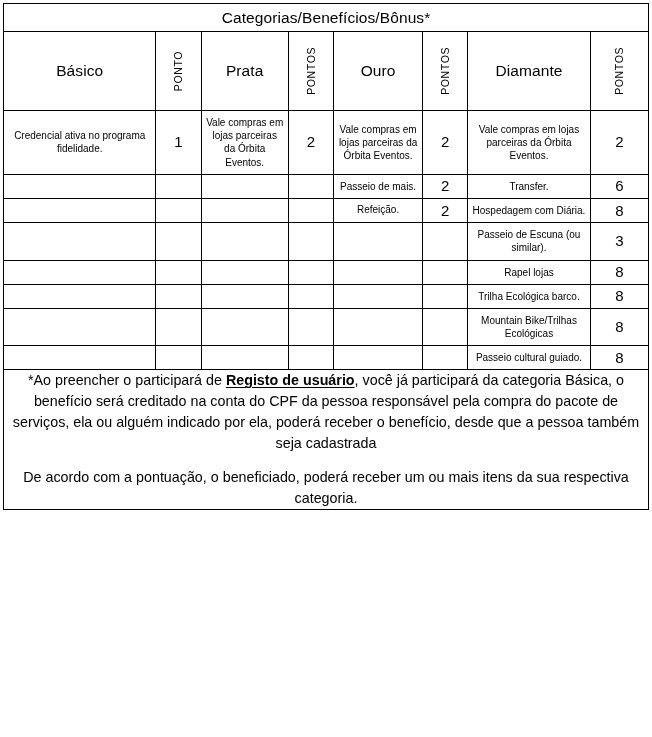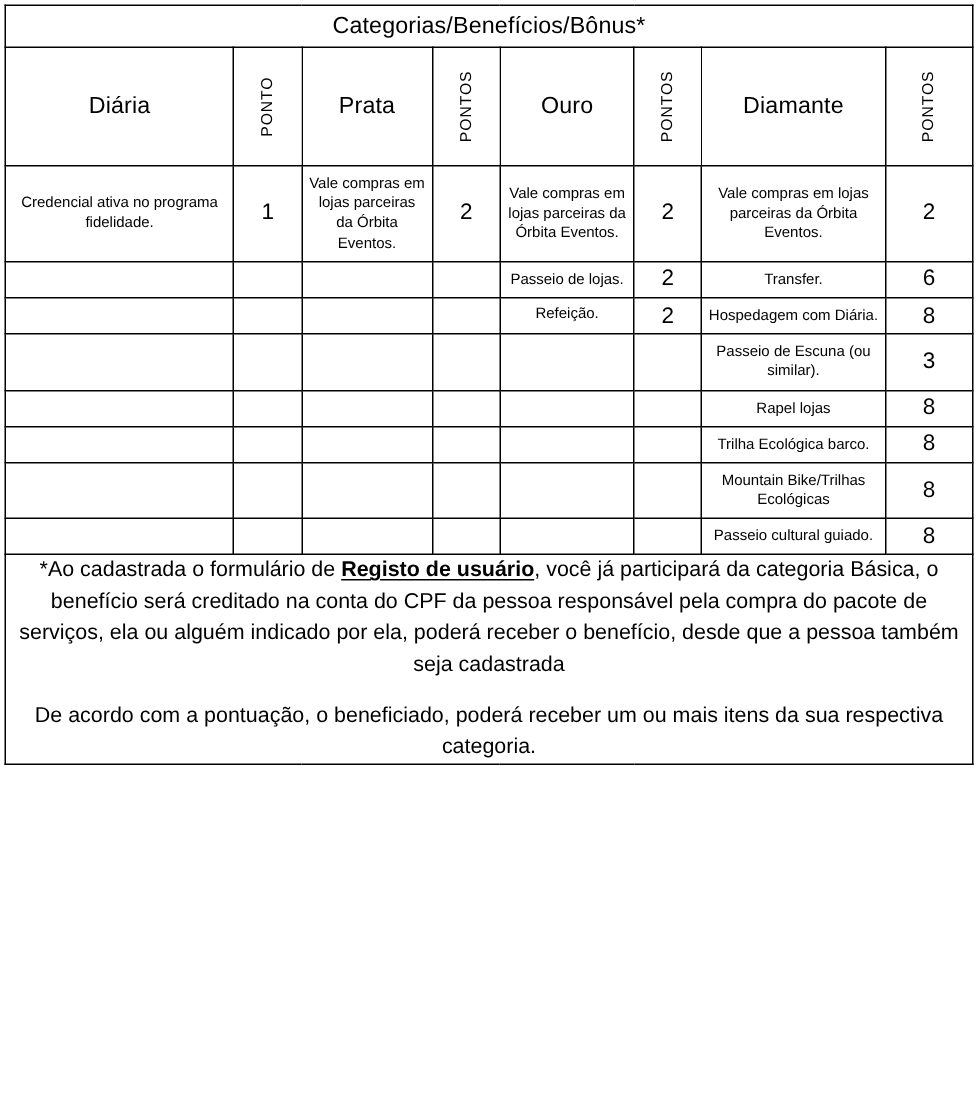--- a/index.html
+++ b/index.html
@@ -140,21 +140,21 @@
       <col style="width:58px">
     </colgroup>
 
     <tbody>
 
       <tr>
         <td class="title-cell" colspan="8">Categorias/Benefícios/Bônus*</td>
       </tr>
 
       <tr class="head-row">
-        <td class="cat-head">Diária</td>
+        <td class="cat-head">Básico</td>
         <td class="pts-head">
           <span class="vert">PONTO</span>
         </td>
         <td class="cat-head">Prata</td>
         <td class="pts-head">
           <span class="vert">PONTOS</span>
         </td>
         <td class="cat-head">Ouro</td>
         <td class="pts-head">
           <span class="vert">PONTOS</span>
@@ -183,21 +183,21 @@
         </td>
         <td class="cell-num">2</td>
       </tr>
 
       <tr>
         <td class="empty-cell"></td>
         <td class="empty-cell"></td>
         <td class="empty-cell"></td>
         <td class="empty-cell"></td>
         <td>
-          <span class="cell-text">Passeio de lojas.</span>
+          <span class="cell-text">Passeio de mais.</span>
         </td>
         <td class="cell-num">2</td>
         <td>
           <span class="cell-text"><span class="spell">Transfer.</span></span>
         </td>
         <td class="cell-num">6</td>
       </tr>
 
       <tr>
         <td class="empty-cell"></td>
@@ -274,21 +274,21 @@
         <td class="empty-cell"></td>
         <td class="empty-cell"></td>
         <td>
           <span class="cell-text">Passeio cultural guiado.</span>
         </td>
         <td class="cell-num">8</td>
       </tr>
 
       <tr>
         <td class="note-cell" colspan="8">
-          <p><span>*Ao cadastrada o formulário de </span><span class="strong-link">Registo de usuário</span><span>, você já participará da categoria Básica, o benefício será creditado na conta do CPF da pessoa responsável pela compra do pacote de serviços, ela ou alguém indicado por ela, poderá receber o benefício, desde que a pessoa também seja cadastrada</span></p>
+          <p><span>*Ao preencher o participará de </span><span class="strong-link">Registo de usuário</span><span>, você já participará da categoria Básica, o benefício será creditado na conta do CPF da pessoa responsável pela compra do pacote de serviços, ela ou alguém indicado por ela, poderá receber o benefício, desde que a pessoa também seja cadastrada</span></p>
           <p class="spacer"></p>
           <p>De acordo com a pontuação, o beneficiado, poderá receber um ou mais itens da sua respectiva categoria.</p>
         </td>
       </tr>
     </tbody>
   </table>
 
 </div>
 
 </body></html>

